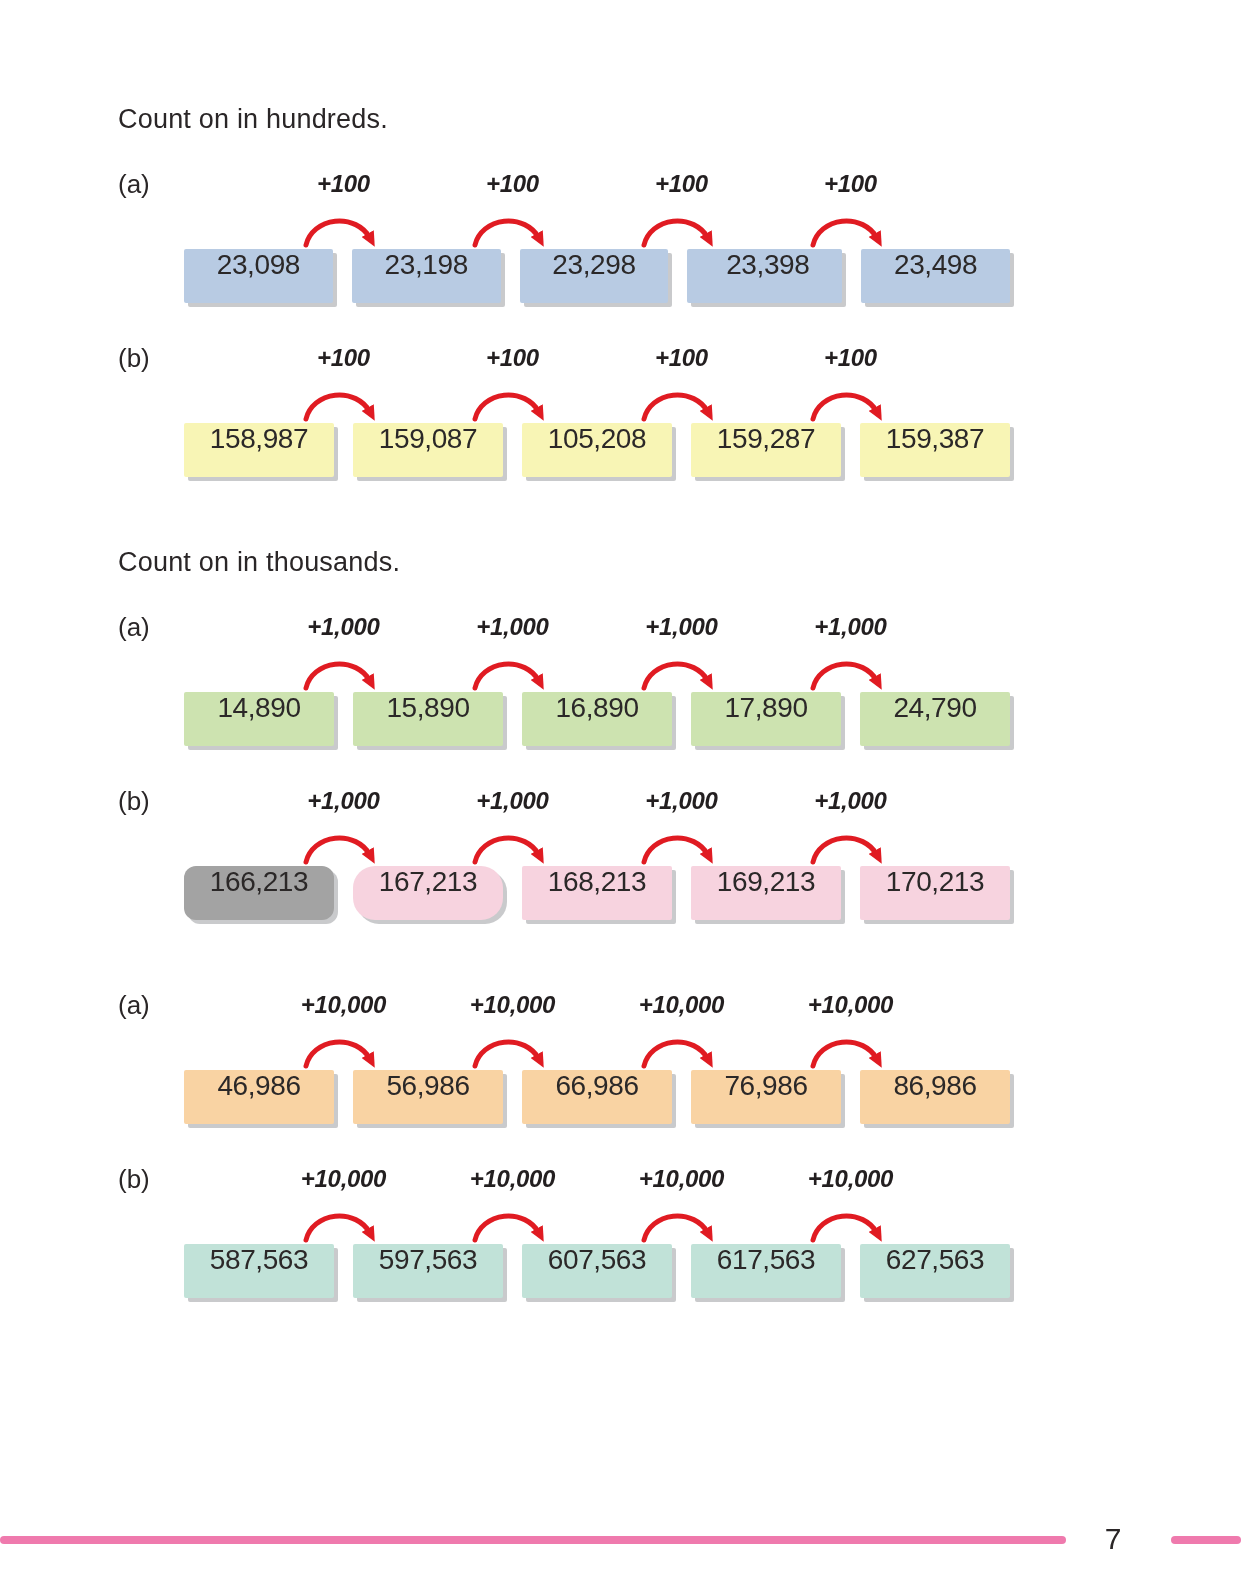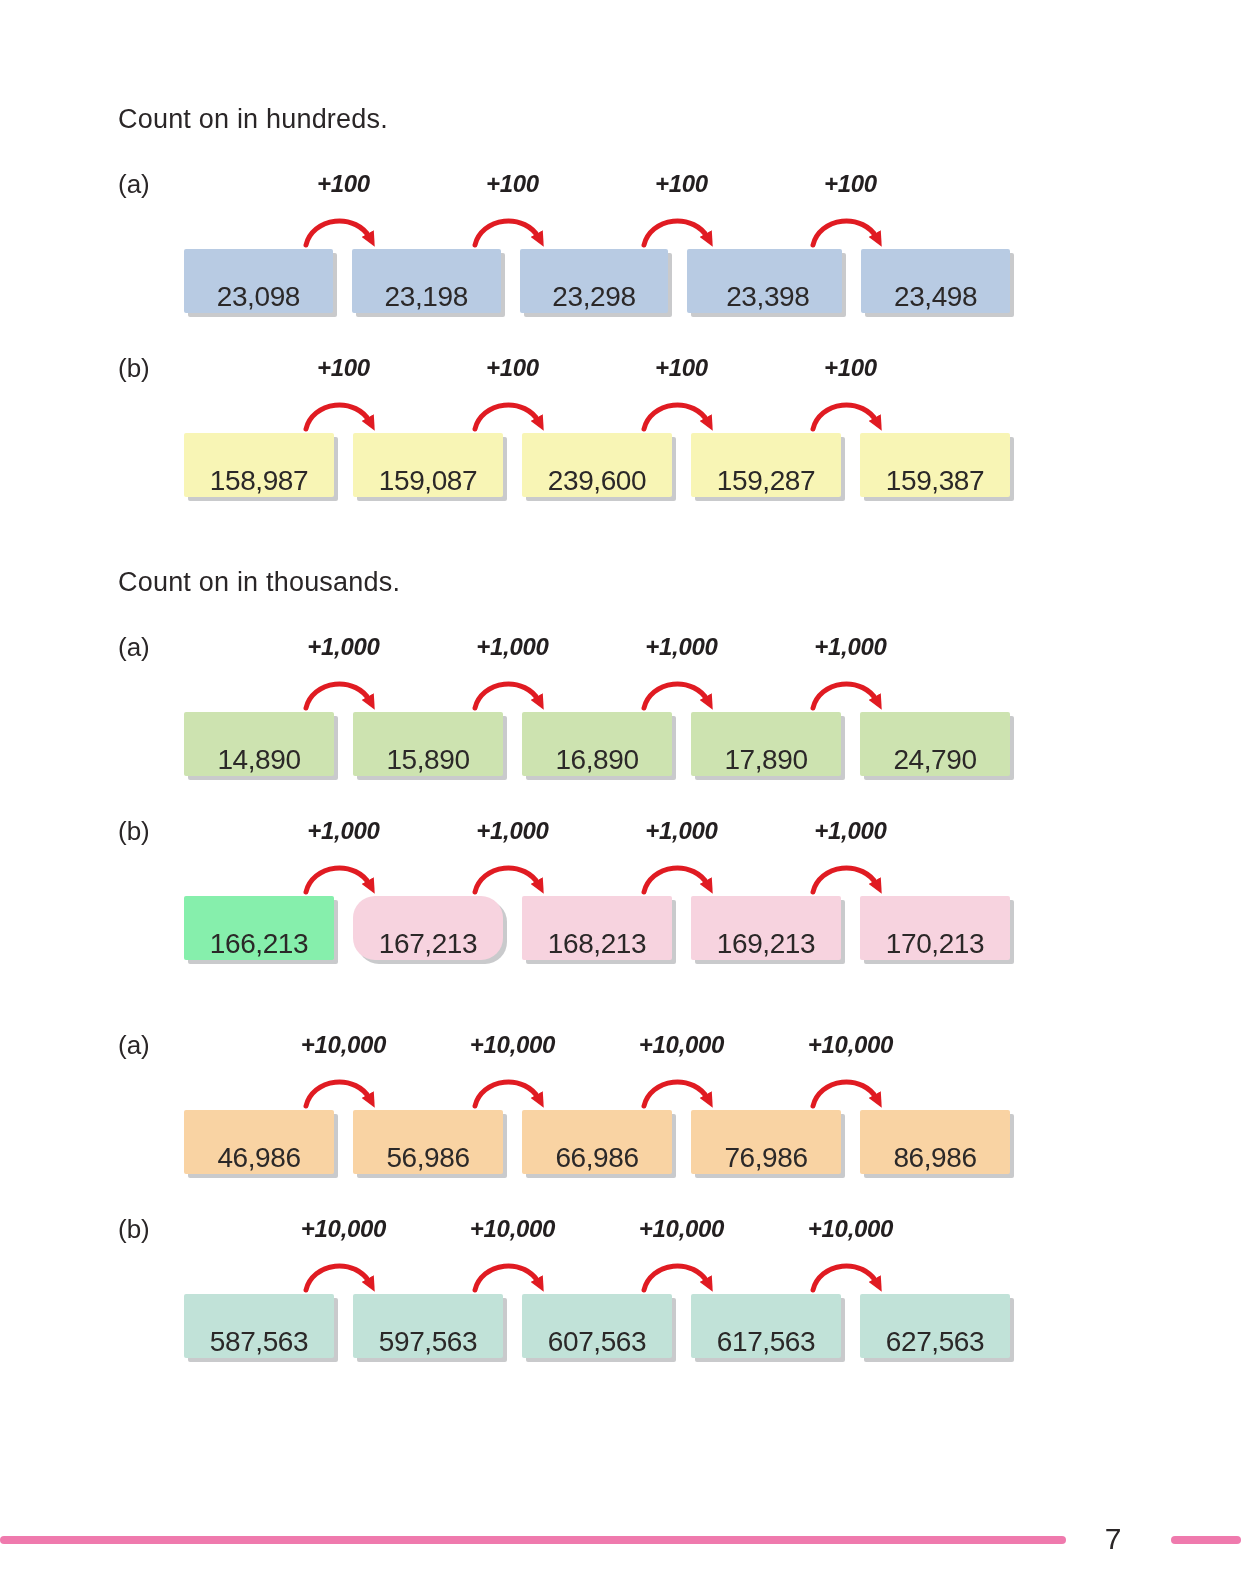--- a/index.html
+++ b/index.html
@@ -44,24 +44,24 @@
     font-weight: 700;
     line-height: 30px;
     color: #231f20;
     letter-spacing: -0.3px;
     white-space: nowrap;
   }
   svg.arc { display: block; margin: 2px auto 0 auto; }
   .boxes { display: flex; gap: 19px; }
   .num-box {
     width: 150px;
-    height: 64px;
+    height: 54px;
     border-radius: 2px;
     display: flex;
-    align-items: flex-end;
+    align-items: flex-start;
     justify-content: center;
     font-size: 28px;
     letter-spacing: -0.4px;
     color: #2b2828;
     box-shadow: 4px 4px 0 #c9cacc;
   }
   .footer { position: absolute; top: 1532px; left: 0; width: 1241px; height: 26px; }
   .footer .seg {
     position: absolute;
     top: 4px;
@@ -174,21 +174,21 @@
               </div>
             </div>
             <div class="boxes">
               <div class="num-box" style="background: rgb(248, 245, 181);">
                 <span>158,987</span>
               </div>
               <div class="num-box" style="background: rgb(248, 245, 181);">
                 <span>159,087</span>
               </div>
               <div class="num-box" style="background: rgb(248, 245, 181);">
-                <span>239,600</span>
+                <span>105,208</span>
               </div>
               <div class="num-box" style="background: rgb(248, 245, 181);">
                 <span>159,287</span>
               </div>
               <div class="num-box" style="background: rgb(248, 245, 181);">
                 <span>159,387</span>
               </div>
             </div>
           </div>
         </div>
@@ -266,21 +266,21 @@
                 </svg>
               </div>
               <div class="arrow-unit" style="left: 606.5px;">
                 <div class="arrow-label">+1,000</div>
                 <svg class="arc" width="96" height="48" viewBox="0 0 96 48">
                   <path d="M10 44 A 34 30 0 0 1 74 37" fill="none" stroke="#e01b22" stroke-width="5" stroke-linecap="round" marker-end="url(#ah)"></path>
                 </svg>
               </div>
             </div>
             <div class="boxes">
-              <div class="num-box" style="background: #86efac;">
+              <div class="num-box" style="background: #a3a3a3; border-radius: 12px;">
                 <span>166,213</span>
               </div>
               <div class="num-box" style="background: rgb(247, 211, 223); border-radius: 22px;">
                 <span>167,213</span>
               </div>
               <div class="num-box" style="background: rgb(247, 211, 223);">
                 <span>168,213</span>
               </div>
               <div class="num-box" style="background: rgb(247, 211, 223);">
                 <span>169,213</span>

